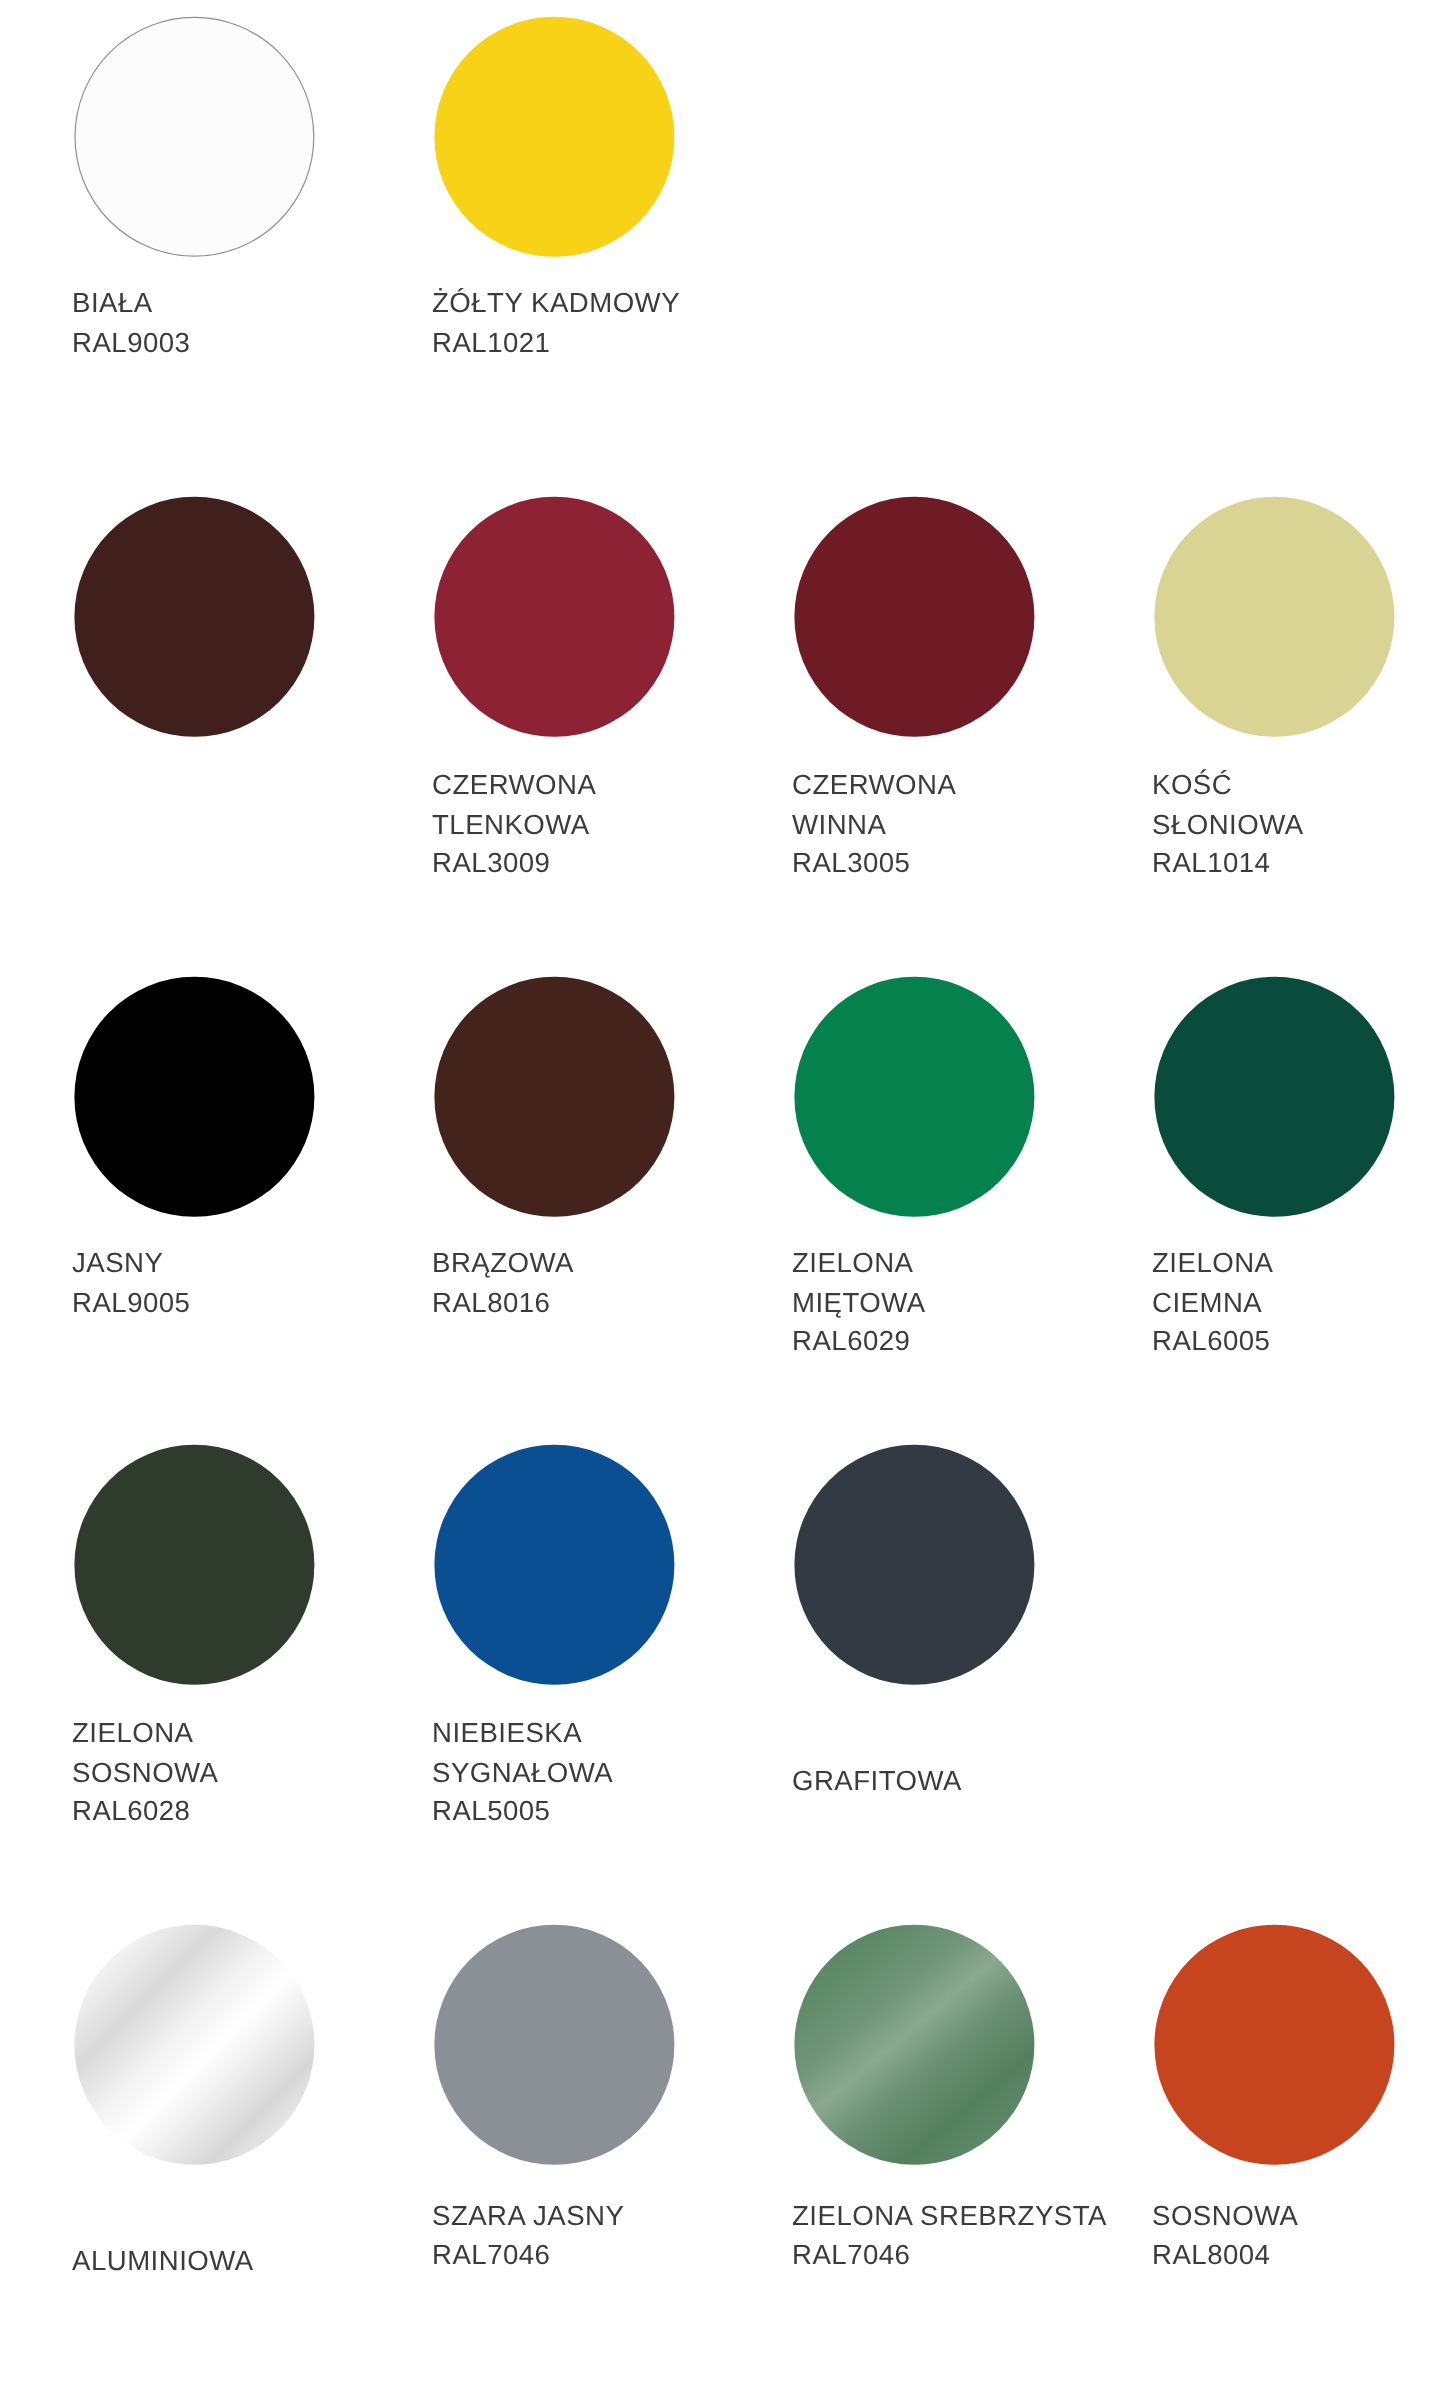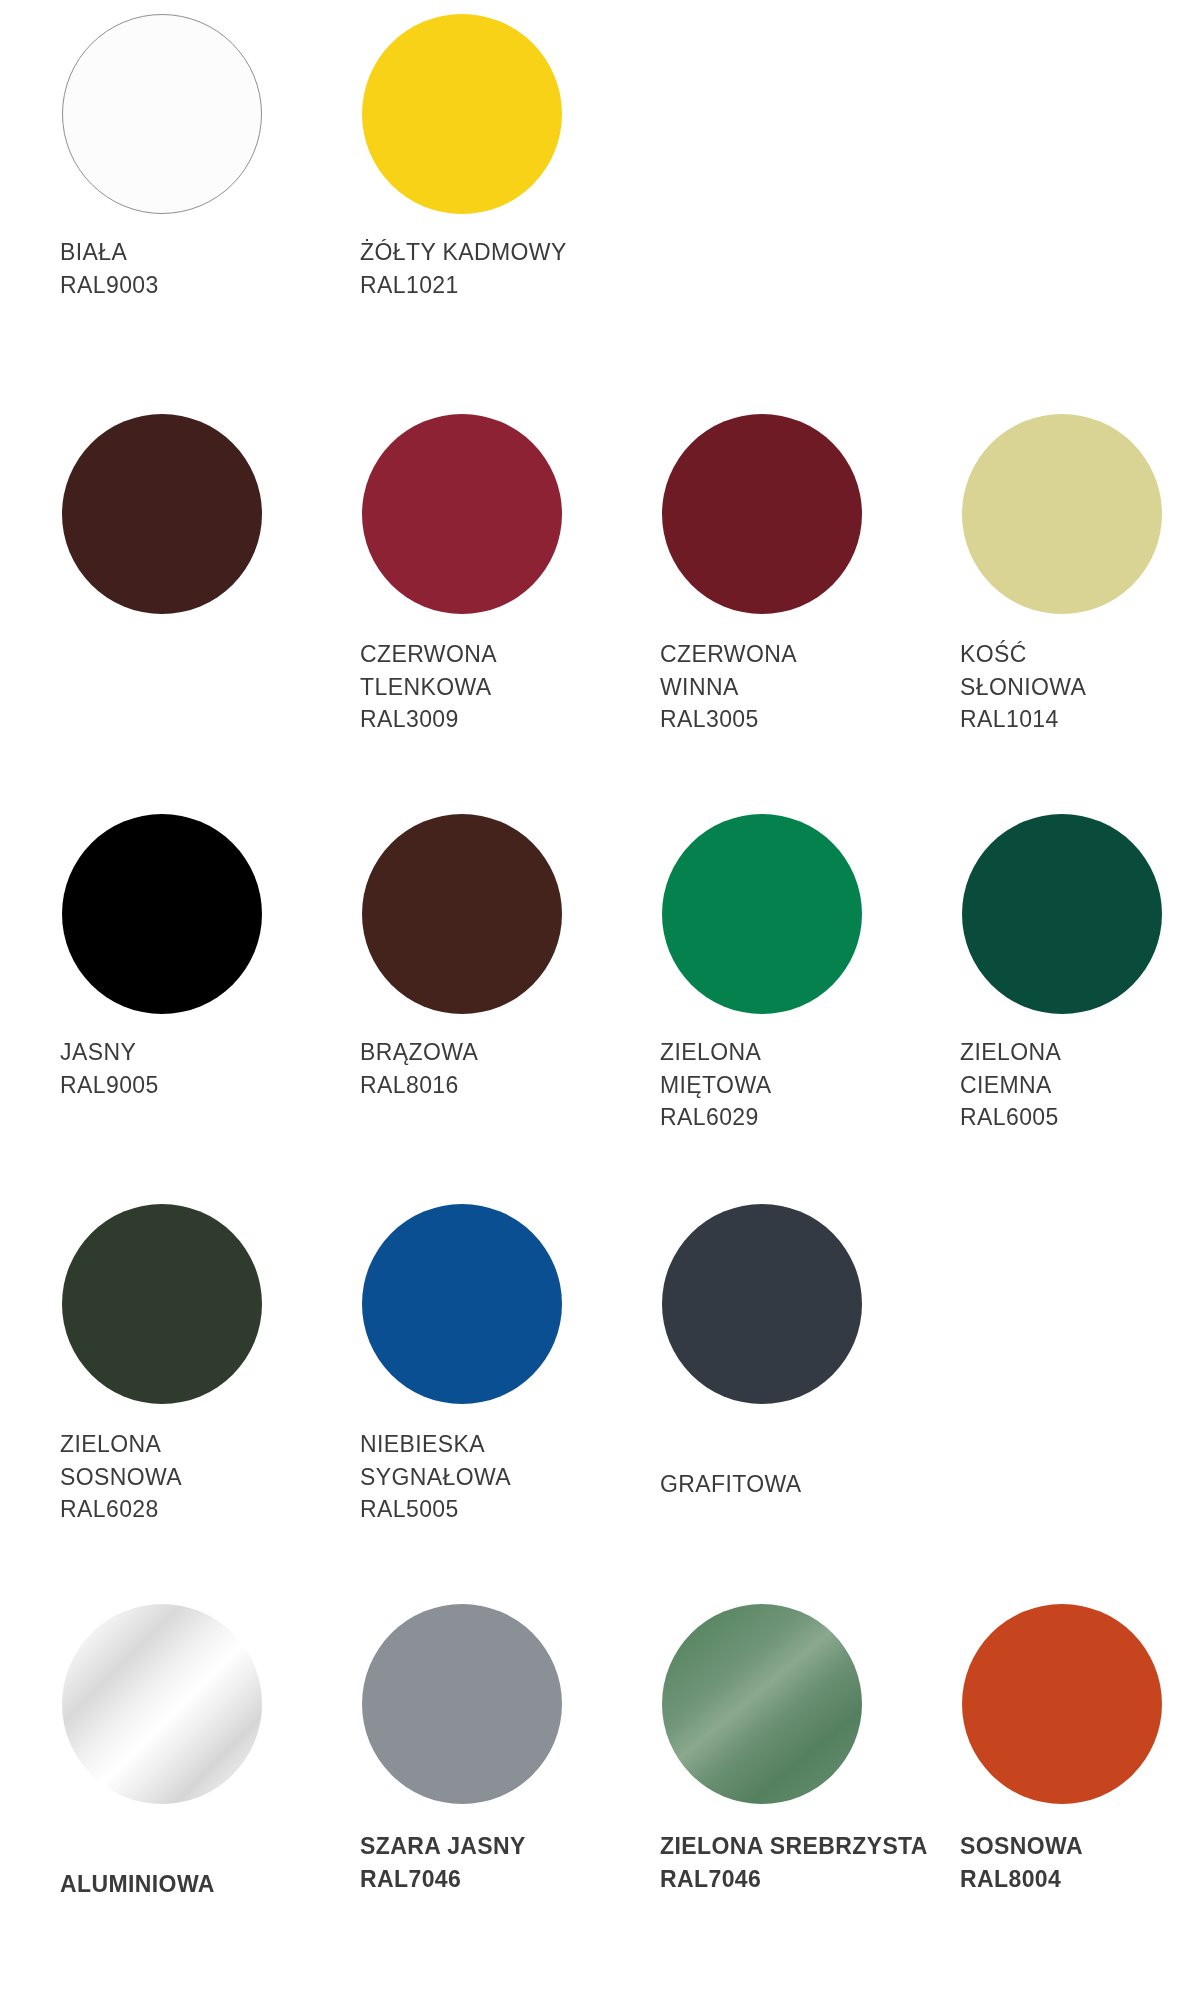--- a/index.html
+++ b/index.html
@@ -77,21 +77,21 @@
     white-space: nowrap;
   }
 
   .labels .ln { display: block; }
 
   
   .row-1 .labels { margin-top: 20px; }
   .row-2 .labels { margin-top: 22px; }
   .row-3 .labels { margin-top: 20px; }
   .row-4 .labels { margin-top: 22px; }
-  .row-5 .labels { margin-top: 24px; font-weight: bold; }
+  .row-5 .labels { margin-top: 24px; }
   .labels.push-2 { margin-top: 62px; }
 </style>
 </head>
 <body style="background: rgb(255, 255, 255);">
 
 <div class="palette">
   <div class="row row-1">
       <div class="cell">
         <div class="swatch-wrap">
           <div class="swatch outlined" style="background: rgb(252, 252, 252);"></div>

